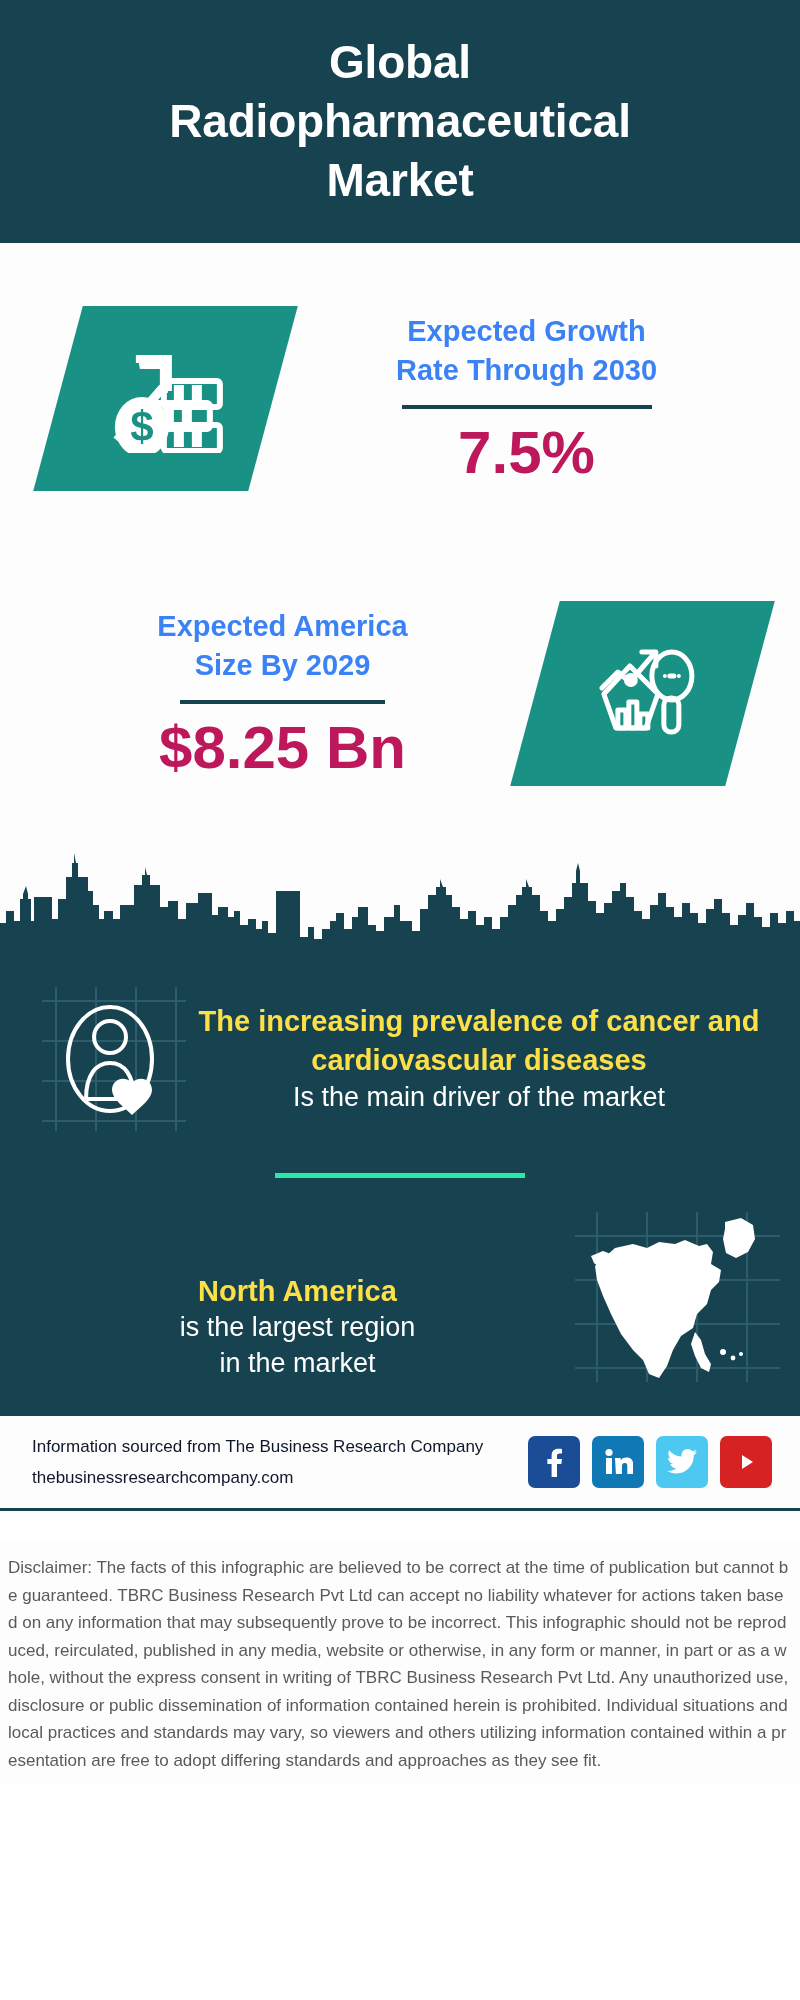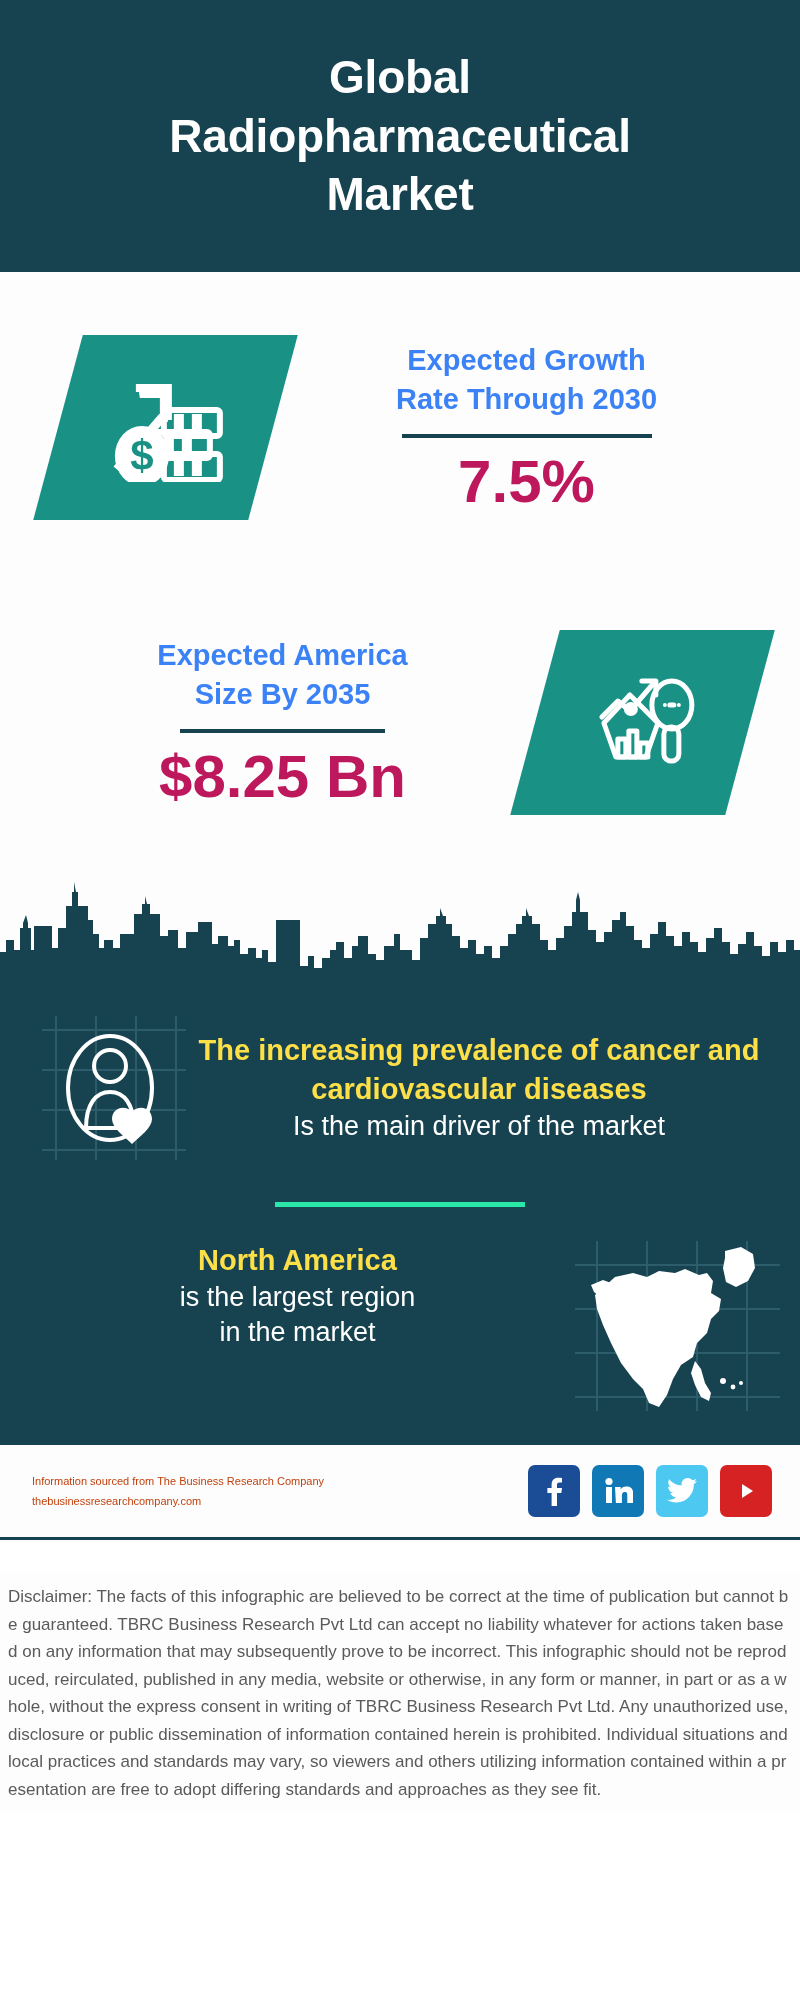--- a/index.html
+++ b/index.html
@@ -6,21 +6,21 @@
   html, body {
     width:800px;
     background:#ffffff;
     font-family:"Liberation Sans", sans-serif;
   }
   body { width:800px; height:2000px; position:relative; overflow:hidden; }
 
   
   .header {
     background:#174250;
-    height:272px;
+    height:243px;
     display:flex;
     align-items:center;
     justify-content:center;
     padding:0 95px;
   }
   .header-title {
     color:#ffffff;
     font-size:46px;
     font-weight:bold;
     line-height:1.28;
@@ -127,39 +127,39 @@
 
   .divider-green {
     width:250px;
     height:5px;
     background:#2AE8A8;
     margin:34px auto 34px;
   }
 
   .row-region {
     display:flex;
-    align-items:flex-start;
+    align-items:flex-end;
     padding:0 20px 30px 20px;
   }
   .region-text { flex:1; text-align:center; }
   .region-map { width:205px; height:170px; flex:none; }
 
   
   .footer-bar {
     background:#fdfdfd;
     height:92px;
     display:flex;
     align-items:center;
     padding:0 28px 0 32px;
     gap:10px;
   }
   .source-block { flex:1; }
   .source-line {
-    color:#c2410c;
-    font-size:11px;
+    color:#0f172a;
+    font-size:17px;
     line-height:1.85;
     white-space:nowrap;
   }
   .social-row { display:flex; gap:12px; align-items:center; }
   .social {
     width:52px; height:52px;
     border-radius:7px;
     display:flex; align-items:center; justify-content:center;
   }
   .s-fb { background:#1B4C96; }
@@ -218,21 +218,21 @@
       <div class="stat-label">Expected Growth</div>
       <div class="stat-label">Rate Through 2030</div>
       <div class="stat-rule"></div>
       <div class="stat-value">7.5%</div>
     </div>
   </div>
 
   <div class="row-size">
     <div class="size-text">
       <div class="stat-label">Expected America</div>
-      <div class="stat-label">Size By 2035</div>
+      <div class="stat-label">Size By 2029</div>
       <div class="stat-rule"></div>
       <div class="stat-value">$8.25  Bn</div>
     </div>
     <div class="para-tile">
       <span class="glyph">
         <svg width="118" height="112" viewBox="0 0 118 112" fill="none" stroke="#fff" stroke-width="5" stroke-linecap="round" stroke-linejoin="round">
 
           <polyline points="18,52 34,36 46,46 70,18"></polyline>
           <polyline points="58,16 72,16 72,30"></polyline>
 

